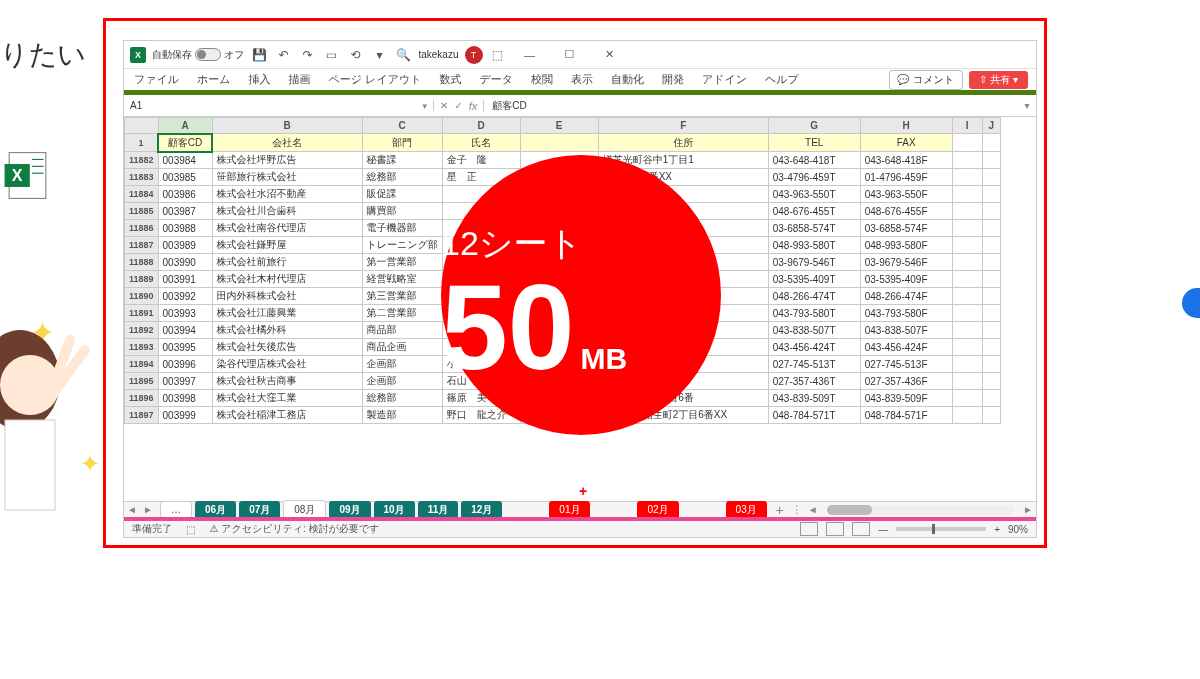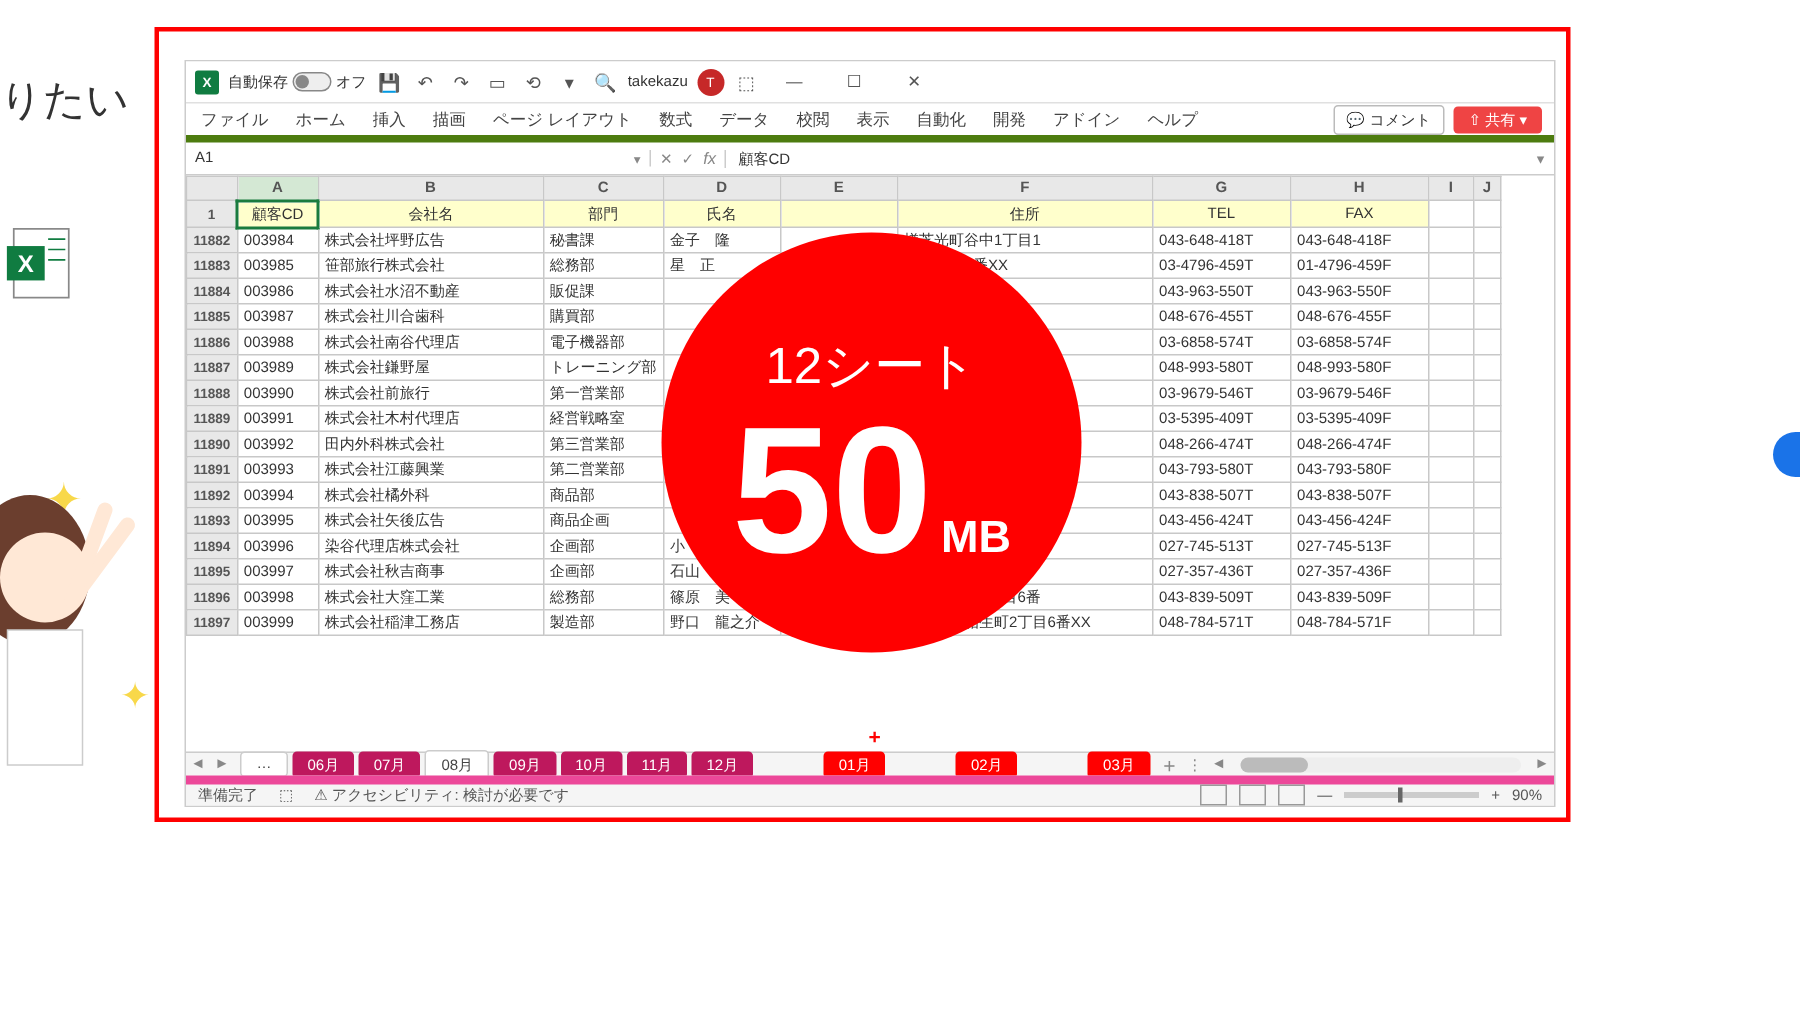--- a/index.html
+++ b/index.html
@@ -1,17 +1,17 @@
 <!DOCTYPE html>
 <html><head>
 <meta charset="utf-8">
 <style>
 * { box-sizing: border-box; margin: 0; padding: 0; }
 body { width: 1200px; height: 679px; font-family: "Meiryo UI", sans-serif; background: #fff; position: relative; overflow: hidden; }
-.partial-text { position: absolute; left: 0; top: 36px; font-size: 28px; color: #333; margin-top: 12px; }
+.partial-text { position: absolute; left: 0; top: 36px; font-size: 28px; color: #333; }
 .excel-icon-deco { position: absolute; left: 0; top: 148px; width: 55px; height: 55px; }
 .excel-icon-deco svg { width: 100%; height: 100%; }
 .sparkles { position: absolute; left: 30px; top: 315px; font-size: 30px; color: #f8d84a; }
 .sparkles2 { position: absolute; left: 80px; top: 450px; font-size: 24px; color: #f8d84a; }
 .character { position: absolute; left: 0; top: 300px; width: 95px; height: 240px; overflow: hidden; }
 .red-frame { position: absolute; left: 103px; top: 18px; width: 944px; height: 530px; border: 3px solid #ff0000; }
 .excel-window { position: absolute; left: 123px; top: 40px; width: 914px; height: 498px; background: #fff; border: 1px solid #ccc; font-size: 10px; color: #333; display: flex; flex-direction: column; }
 .titlebar { height: 28px; display: flex; align-items: center; padding: 0 6px; gap: 6px; background: #fff; border-bottom: 1px solid #e0e0e0; }
 .titlebar .xl-icon { width: 16px; height: 16px; background: #107c41; color: #fff; font-size: 9px; font-weight: bold; display: flex; align-items: center; justify-content: center; border-radius: 2px; }
 .autosave { display: flex; align-items: center; gap: 3px; font-size: 10px; }
@@ -43,32 +43,32 @@
 .grid-table .field-hdr { background: #ffffcc; text-align: center; }
 .grid-table .sel-cell { border: 2px solid #1a7b3e !important; background: #ffffcc; }
 .col-A { width: 54px; } .col-B { width: 150px; } .col-C { width: 80px; } .col-D { width: 78px; }
 .col-E { width: 78px; } .col-F { width: 170px; } .col-G { width: 92px; } .col-H { width: 92px; }
 .col-I { width: 30px; } .col-J { width: 18px; }
 .red-plus { position: absolute; bottom: 2px; left: 455px; color: #ff0000; font-size: 14px; font-weight: bold; }
 .scroll-h { height: 16px; display: flex; align-items: center; border-top: 1px solid #ccc; background: #f5f5f5; }
 .scroll-arrow { width: 16px; text-align: center; color: #888; font-size: 10px; }
 .tab-strip { display: flex; gap: 3px; padding: 0 4px; align-items: center; }
 .sheet-tab { padding: 2px 10px; font-size: 10px; border-radius: 3px; cursor: pointer; }
-.sheet-tab.blue { background: #be185d; color: #fff; }
+.sheet-tab.blue { background: #0f766e; color: #fff; font-weight: bold; }
 .sheet-tab.red { background: #ff0000; color: #fff; margin-left: 44px; }
 .sheet-tab.plain { background: #fff; color: #444; border: 1px solid #ccc; }
 .tab-add { width: 18px; text-align: center; color: #888; font-size: 14px; }
 .hscroll-track { flex: 1; margin: 0 6px; height: 10px; background: #eee; border-radius: 5px; position: relative; }
 .hscroll-thumb { position: absolute; left: 0; width: 45px; height: 10px; background: #bbb; border-radius: 5px; }
-.status-bar { height: 20px; display: flex; align-items: center; padding: 0 8px; gap: 14px; font-size: 10px; color: #555; border-top: 6px solid #ec4899; background: #f5f5f5; }
+.status-bar { height: 20px; display: flex; align-items: center; padding: 0 8px; gap: 14px; font-size: 10px; color: #555; border-top: 4px solid #ec4899; background: #f5f5f5; }
 .status-right { margin-left: auto; display: flex; align-items: center; gap: 8px; }
 .view-btn { width: 18px; height: 14px; border: 1px solid #999; }
 .zoom-slider { width: 90px; height: 4px; background: #ccc; position: relative; }
 .zoom-slider::after { content: ''; position: absolute; left: 40%; top: -3px; width: 3px; height: 10px; background: #666; }
-.overlay-circle { position: absolute; left: 441px; top: 155px; width: 280px; height: 280px; background: #ff0000; border-radius: 50%; color: #fff; display: flex; flex-direction: column; align-items: center; justify-content: center; }
+.overlay-circle { position: absolute; left: 441px; top: 155px; width: 280px; height: 280px; background: #ff0000; border-radius: 50%; color: #fff; display: flex; flex-direction: column; justify-content: center; }
 .overlay-circle .line1 { font-size: 34px; margin-top: 18px; }
 .overlay-circle .line2 { font-size: 120px; font-weight: bold; line-height: 1; display: flex; align-items: baseline; }
 .overlay-circle .mb { font-size: 30px; margin-left: 6px; }
 .blue-bubble { position: absolute; right: 0; top: 288px; width: 18px; height: 30px; background: #1a73e8; border-radius: 15px 0 0 15px; }
 </style>
 </head>
 <body>
 
 <div class="partial-text">りたい</div>
 

